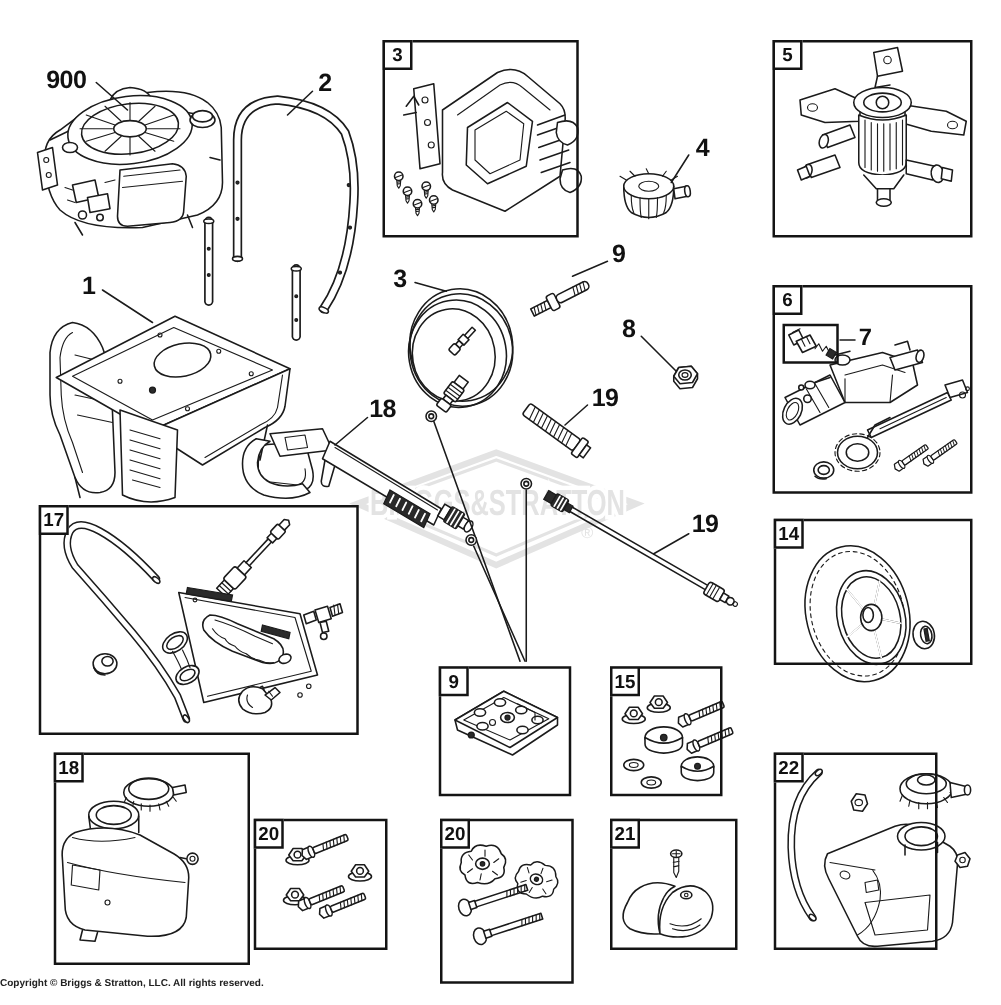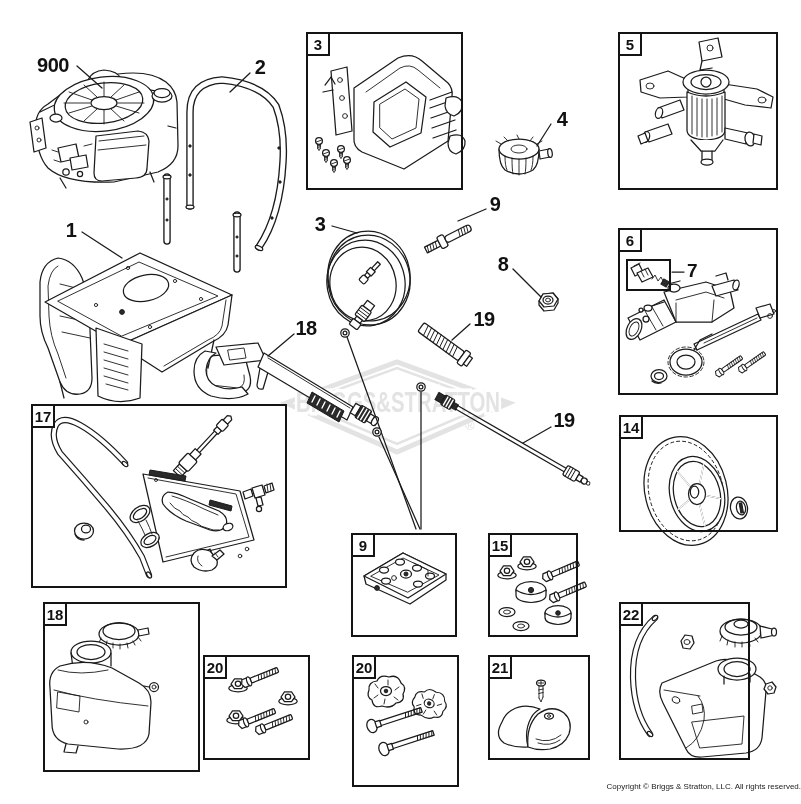--- a/index.html
+++ b/index.html
@@ -18,22 +18,22 @@
   .tubein2{fill:none;stroke:#fff;stroke-width:3.8;stroke-linecap:round;stroke-linejoin:round;}
   
   .pbox{position:absolute;border:2px solid #141414;box-sizing:border-box;}
   .pnum{position:absolute;left:-2px;top:-2px;width:24px;height:24px;border:2px solid #141414;
         box-sizing:border-box;background:#fff;display:flex;align-items:center;justify-content:center;
         font-size:15px;font-weight:700;color:#111;}
   
   .callout{position:absolute;transform:translate(-50%,-50%);font-size:20px;font-weight:700;
            color:#111;white-space:nowrap;letter-spacing:-.5px;text-align:right;}
   .callout.small{font-size:19px;}
-  .copyright{position:absolute;left:0;right:0;top:782px;text-align:right;
-             font-size:8px;font-weight:400;color:#222;}
+  .copyright{position:absolute;left:0;right:0;top:782px;text-align:left;
+             font-size:8px;font-weight:700;color:#222;}
 </style>
 </head>
 <body>
 
 <div class="canvas">
 
 <svg width="801" height="804" viewBox="0 0 801 804">
   <defs>
     <g id="fnut">
       <ellipse class="lnf" cx="0" cy="4.2" rx="9.2" ry="3.6"></ellipse>

